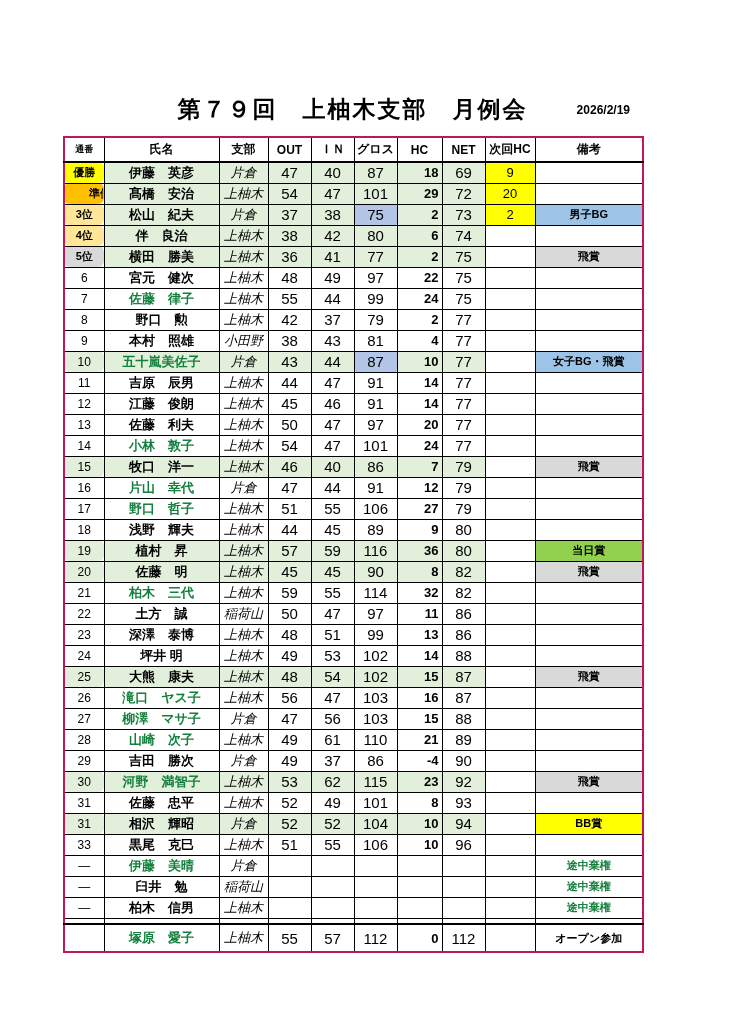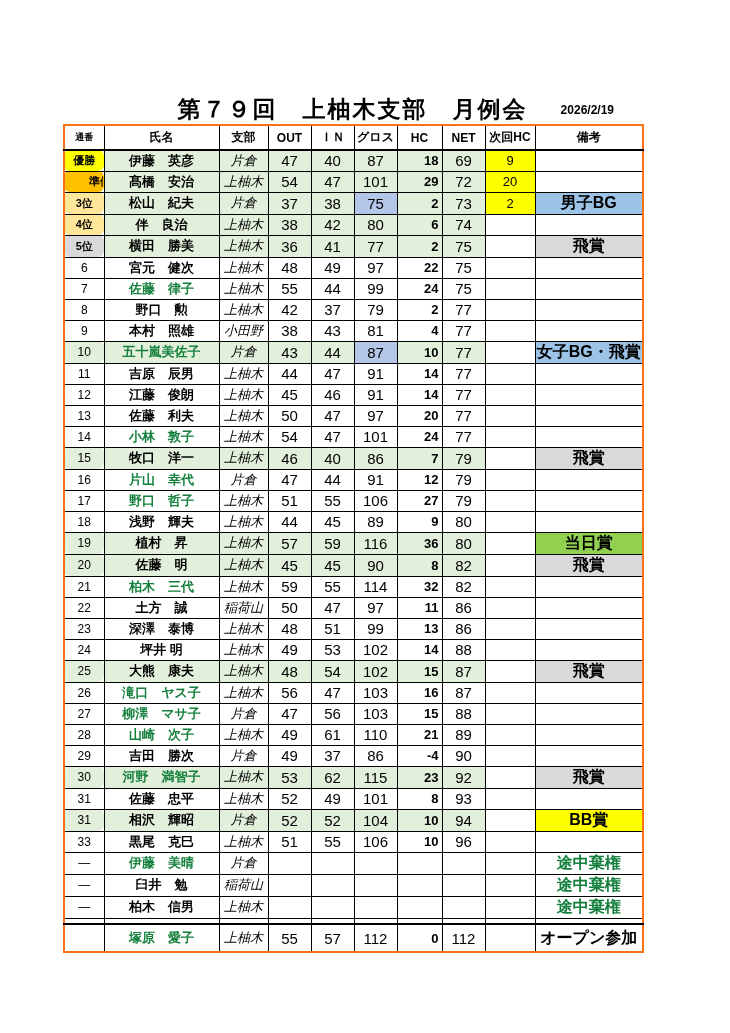--- a/index.html
+++ b/index.html
@@ -9,38 +9,38 @@
     font-family:"Liberation Sans", sans-serif; color:#000; overflow:hidden;
     margin:0 auto;
   }
   .sheet { position:absolute; left:63px; top:86px; width:579px; }
   .title-row { position:relative; height:30px; }
   .title {
     text-align:center; font-size:23px; font-weight:bold; letter-spacing:2px;
     line-height:30px; white-space:nowrap;margin-top:8px;
   }
   .date {
-    position:absolute; right:28px; top:9px; font-size:12px; font-weight:bold;
+    position:absolute; right:12px; top:9px; font-size:12px; font-weight:bold;
   }
   table.results {
-    border-collapse:collapse; table-layout:fixed; width:579px; 
-    border:2px solid #f97316;
+    border-collapse:collapse; table-layout:fixed; width:579px; margin-top:12px;
+    border:2px solid #be185d;
   }
   th, td { border:1px solid #000; overflow:hidden; white-space:nowrap; }
   thead th { height:25px; font-size:12px; font-weight:bold; text-align:center; border-bottom:2px solid #000; background:#fff; }
   thead th.h-no { font-size:9px; }
   tbody td { height:21px; text-align:center; background:#fff; }
 
   .c-no     { font-size:12px;border-radius:6px; }
   .c-name   { font-size:13px; font-weight:bold; }
   .c-branch { font-size:13px;font-style:italic;  }
   .c-out, .c-in, .c-gross, .c-net { font-size:15px; }
   .c-hc     { font-size:13px; font-weight:bold; text-align:right; padding-right:3px; }
   .c-next   { font-size:13px; }
-  .c-remark { font-size:16px; font-weight:bold; }
+  .c-remark { font-size:11px; font-weight:bold; }
 
   
   tr.bg-green td:nth-child(-n+8) { background:#e2efda; }
 
   .bg-yellow  { background:#ffff00 !important; }
   .bg-orange  { background:#ffc000 !important;padding-left:24px; }
   .bg-amber   { background:#ffe699 !important; }
   .bg-gray    { background:#d9d9d9 !important; }
   .bg-blue    { background:#b4c6e7 !important; }
   .bg-skyblue { background:#9dc3e6 !important; }

